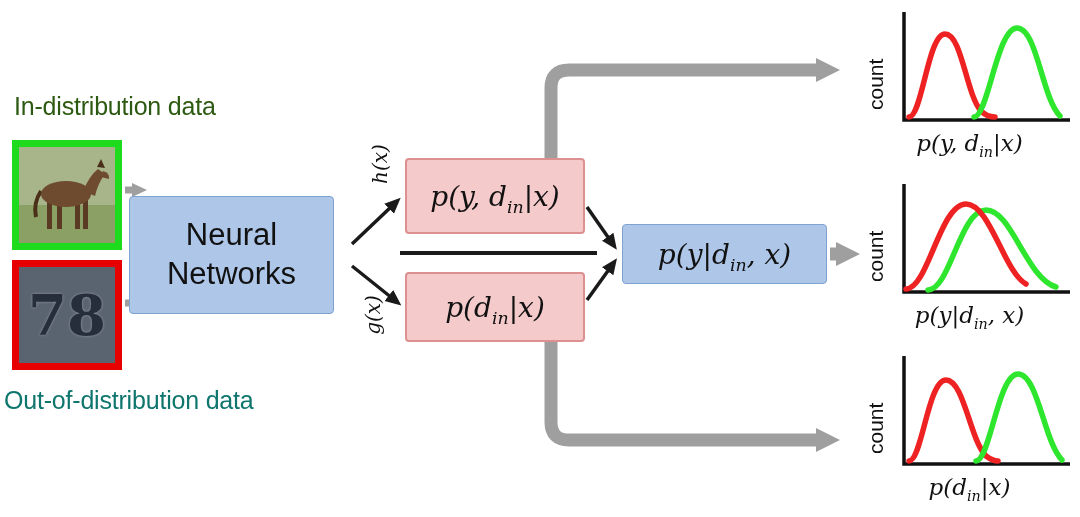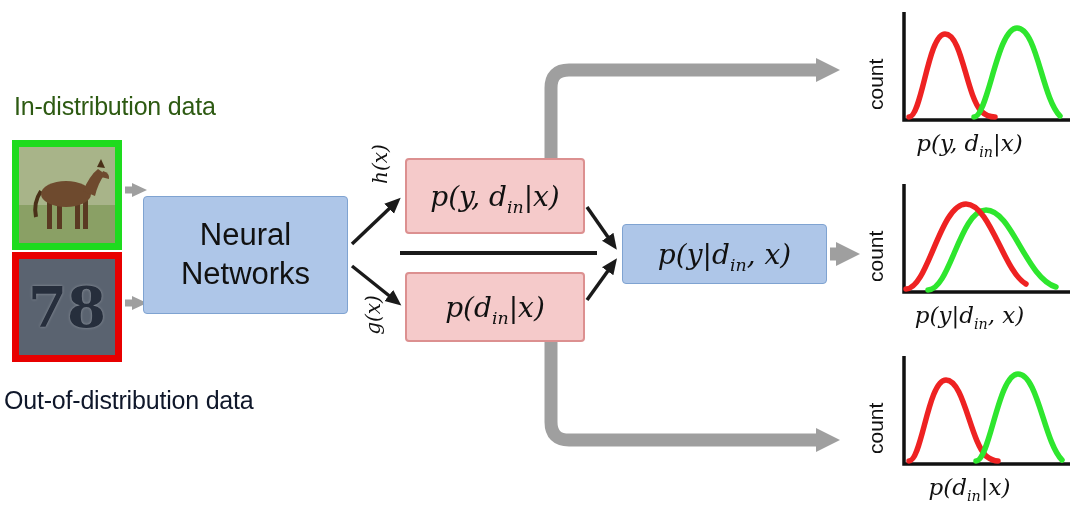--- a/index.html
+++ b/index.html
@@ -6,26 +6,26 @@
   body{background:#fff;font-family:"Liberation Sans",sans-serif}
   #canvas{position:relative;width:1080px;height:517px;background:#fff;overflow:hidden}
   .overlay{position:absolute;left:0;top:0;z-index:1;pointer-events:none}
   .node{position:absolute;z-index:2;display:flex;align-items:center;justify-content:center;text-align:center}
   .blue{background:#aec6e8;border:1.5px solid #7fa3d1;border-radius:4px}
   .pink{background:#f5caca;border:2px solid #dc9090;border-radius:4px}
   .math{font-family:"DejaVu Serif",serif;font-style:italic;color:#111}
   .math sub{font-size:62%;font-style:italic;line-height:0}
   .dist-label{position:absolute;z-index:2;font-weight:normal;font-size:25px;letter-spacing:-0.2px}
   .in-label{color:#2d5a12}
-  .out-label{color:#0f172a}
+  .out-label{color:#0f766e}
   .img-tile{position:absolute;z-index:2;width:110px;height:110px;overflow:hidden}
   .horse-tile{border:7px solid #1edb1e}
   .digit-tile{border:7px solid #e80000;background:#5a6370;display:flex;align-items:center;justify-content:center}
   .digit-text{font-family:"DejaVu Serif",serif;font-weight:bold;font-size:56px;color:#262e3c;text-shadow:0 0 3px rgba(255,255,255,.35)}
-  .nn-box{left:143px;top:196px;width:205px;height:118px;font-size:31px;line-height:1.25;color:#111}
+  .nn-box{left:129px;top:196px;width:205px;height:118px;font-size:31px;line-height:1.25;color:#111}
   .joint-box{left:405px;top:158px;width:180px;height:76px;font-size:28px}
   .marginal-box{left:405px;top:272px;width:180px;height:70px;font-size:28px}
   .cond-box{left:622px;top:224px;width:205px;height:60px;font-size:28px}
   .fn-label{position:absolute;z-index:2;width:56px;height:24px;display:flex;align-items:center;justify-content:center;font-size:20px;transform:rotate(-90deg)}
   .plot{position:absolute;z-index:2;width:215px;height:158px}
   .plot-svg{position:absolute;left:22px;top:0}
   .axis{fill:none;stroke:#111;stroke-width:3.5}
   .curve{fill:none;stroke-width:5.5;stroke-linecap:round}
   .count-label{position:absolute;left:2px;top:102px;transform:rotate(-90deg);transform-origin:top left;font-size:21px;color:#111}
   .caption{position:absolute;top:122px;left:0;width:100%;text-align:center;font-size:23px}
@@ -73,21 +73,21 @@
       <rect x="38" y="54" width="5" height="28" fill="#5a3a22"></rect>
       <rect x="56" y="54" width="5" height="28" fill="#5a3a22"></rect>
       <rect x="64" y="52" width="5" height="30" fill="#5a3a22"></rect>
       <ellipse cx="47" cy="47" rx="25" ry="13" fill="#6e4a2e"></ellipse>
       <path d="M64,44 q7,-16 15,-22 l7,5 q-7,9 -10,22 z" fill="#6e4a2e"></path>
       <path d="M78,20 l4,-8 4,9 z" fill="#4a3018"></path>
       <path d="M84,24 q7,2 6,8 l-8,-2 z" fill="#6e4a2e"></path>
     </svg>
   </div>
 
-  <div class="img-tile digit-tile" style="left:12px;top:252px">
+  <div class="img-tile digit-tile" style="left:12px;top:260px">
     <span class="digit-text">78</span>
   </div>
 
   <div class="dist-label out-label" style="left:4px;top:386px">Out-of-distribution data</div>
 
   <div class="node blue nn-box">
     <span>Neural Networks</span>
   </div>
 
   <div class="fn-label math" style="left:352px;top:152px">h(x)</div>

